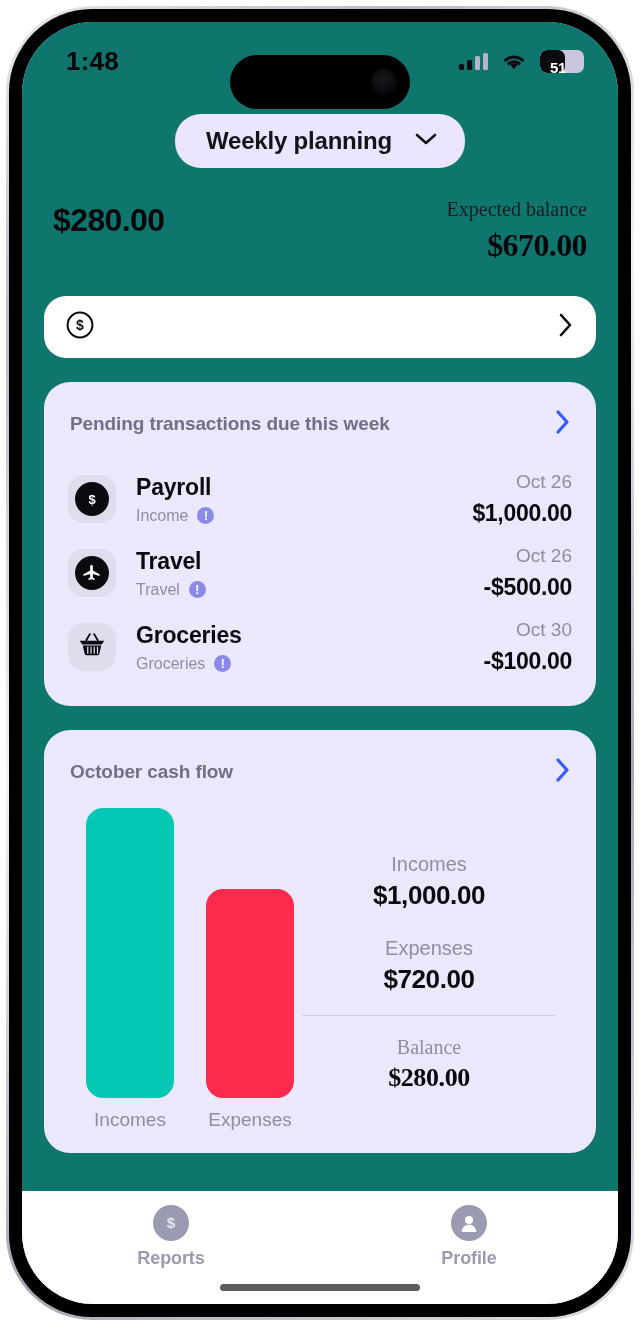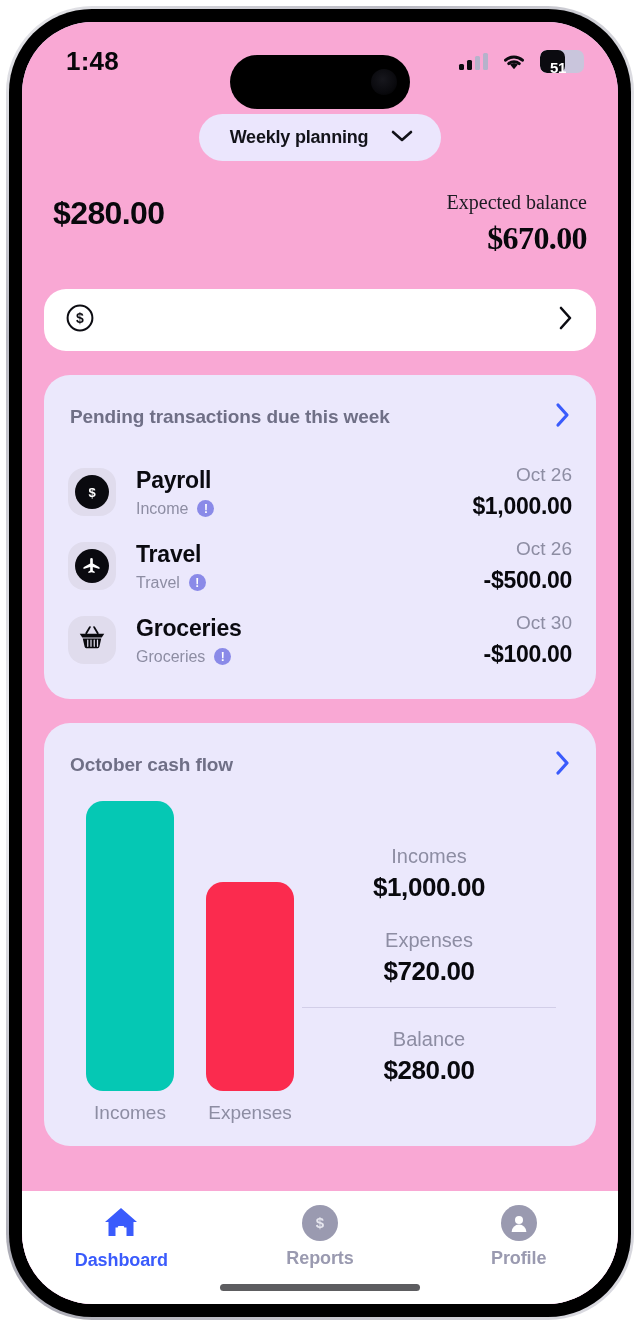--- a/index.html
+++ b/index.html
@@ -64,30 +64,30 @@
     position:absolute; top:33px; left:50%; transform:translateX(-50%);
     width:180px; height:54px; border-radius:27px; background:#000000; z-index:7;
   }
   .island::after {
     content:""; position:absolute; right:13px; top:50%; transform:translateY(-50%);
     width:26px; height:26px; border-radius:50%;
     background:radial-gradient(circle at 45% 40%, #17171d 0%, #0a0a0e 60%, #000 100%);
   }
 
   
-  .app { position:absolute; top:0; left:0; right:0; bottom:0; background:#f9a8d4; }
+  .app { position:absolute; top:0; left:0; right:0; bottom:0; background:#0f766e; }
   .app-scroll { position:absolute; top:78px; left:0; right:0; bottom:113px; }
 
   .pill-wrap { display:flex; justify-content:center; padding-top:14px; }
   .pill {
     display:flex; align-items:center; gap:22px;
     background:#ebe6fd; border-radius:26px;
     padding:13px 27px 13px 31px;
   }
-  .pill-label { font-size:18px; font-weight:700; color:#13131a; letter-spacing:-.2px; }
+  .pill-label { font-size:24px; font-weight:700; color:#13131a; letter-spacing:-.2px; }
 
   .balances {
     display:flex; justify-content:space-between; align-items:flex-start;
     padding:29px 31px 0 31px;
   }
   .bal-col.right { text-align:right;font-family:Liberation Serif, serif; }
   .bal-label { font-size:20px; color:#1b1b22; line-height:1.25; }
   .bal-value { font-size:32px; font-weight:700; color:#08080c; letter-spacing:-.6px; margin-top:5px; }
 
   .timeline-btn {
@@ -342,40 +342,31 @@
                 <div class="stats">
                   <div class="stat">
                     <div class="stat-label">Incomes</div>
                     <div class="stat-value">$1,000.00</div>
                   </div>
                   <div class="stat">
                     <div class="stat-label">Expenses</div>
                     <div class="stat-value">$720.00</div>
                   </div>
                   <div class="stat-div"></div>
-                  <div class="stat" style="margin-top:0;">
+                  <div class="stat" style="margin-top:0;font-family:Liberation Serif, serif;">
                     <div class="stat-label">Balance</div>
                     <div class="stat-value">$280.00</div>
                   </div>
                 </div>
               </div>
             </div>
 
           </div>
 
           <div class="navbar">
-            <div class="nav-item active">
-              <span>
-                <svg width="38" height="34" viewBox="0 0 38 34">
-                  <path d="M19 3 L35 17 L31.5 17 L31.5 31 L24.5 31 L24.5 22.5 L13.5 22.5 L13.5 31 L6.5 31 L6.5 17 L3 17 Z" fill="#3a5bfc"></path>
-                  <rect x="15.8" y="21" width="6.4" height="8" rx="1" fill="#ffffff"></rect>
-                </svg>
-              </span>
-              <span class="nav-label">Dashboard</span>
-            </div>
             <div class="nav-item">
               <span class="nav-circle">
                 <svg width="20" height="20" viewBox="0 0 20 20">
                   <text x="10" y="15" text-anchor="middle" font-size="15" font-weight="700" font-family="Liberation Sans, sans-serif" fill="#e6e6ee">$</text>
                 </svg>
               </span>
               <span class="nav-label">Reports</span>
             </div>
             <div class="nav-item">
               <span class="nav-circle">

